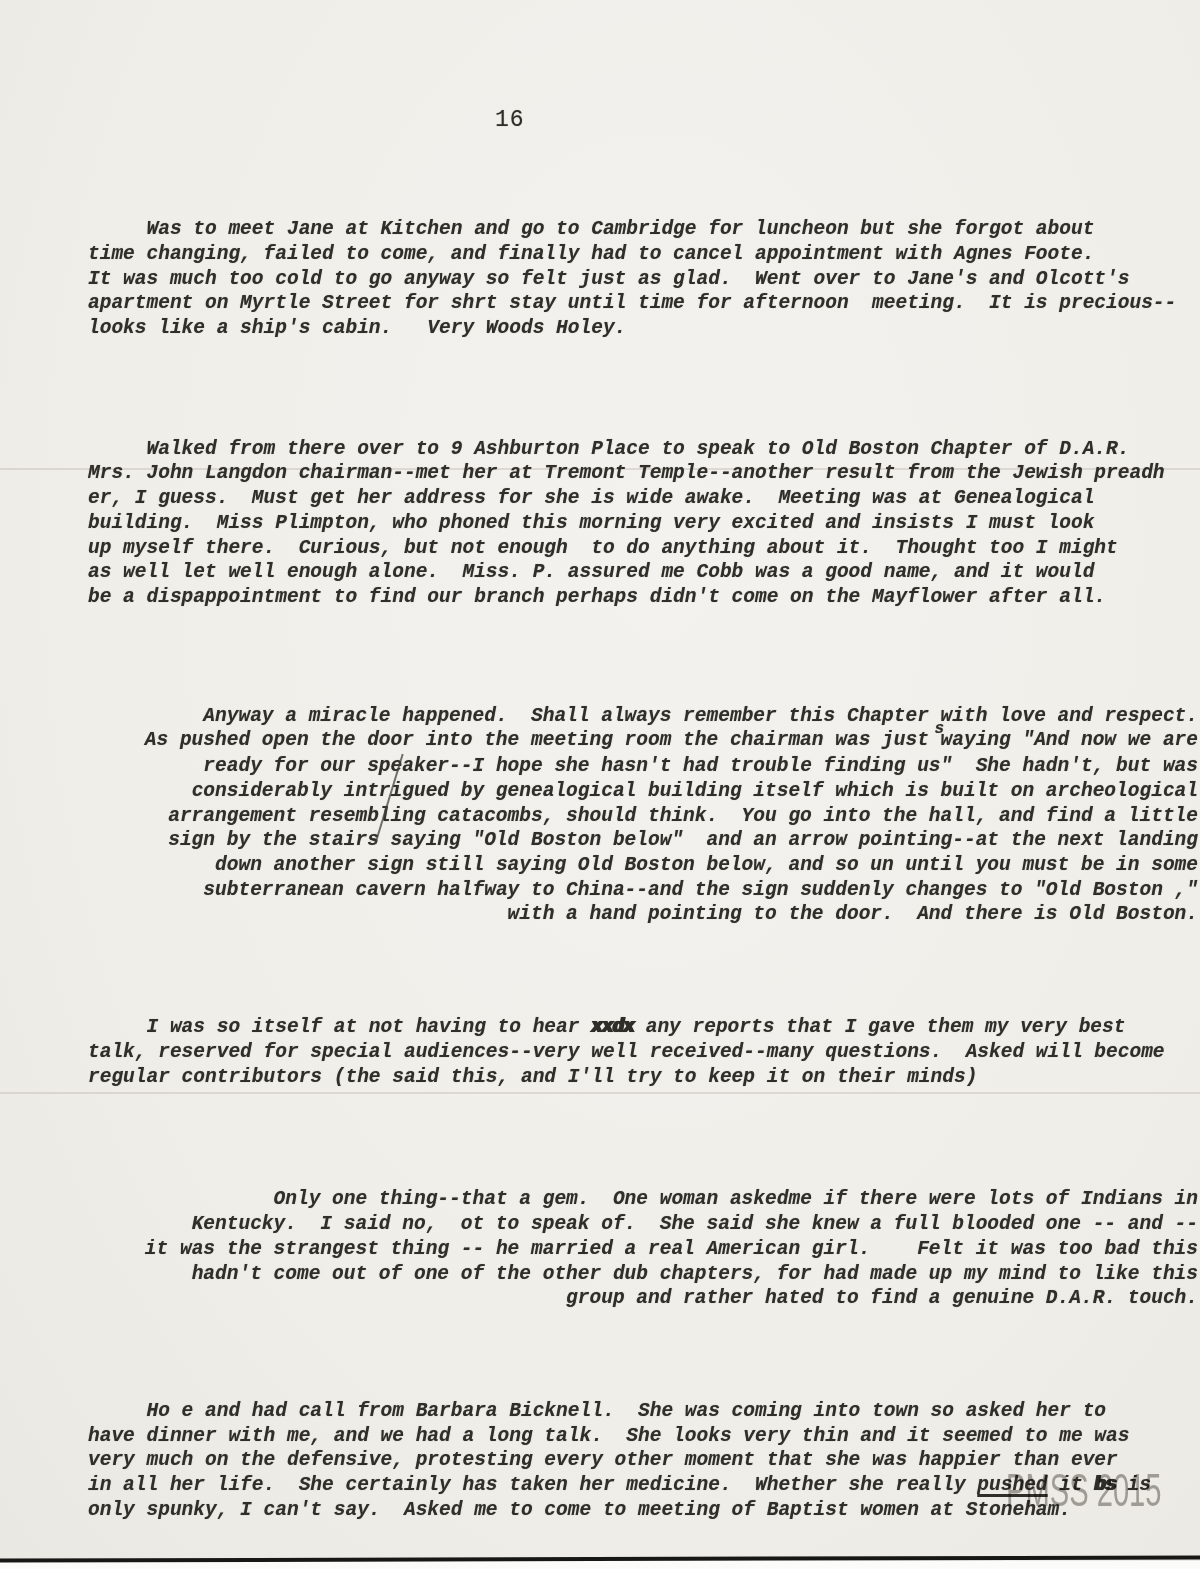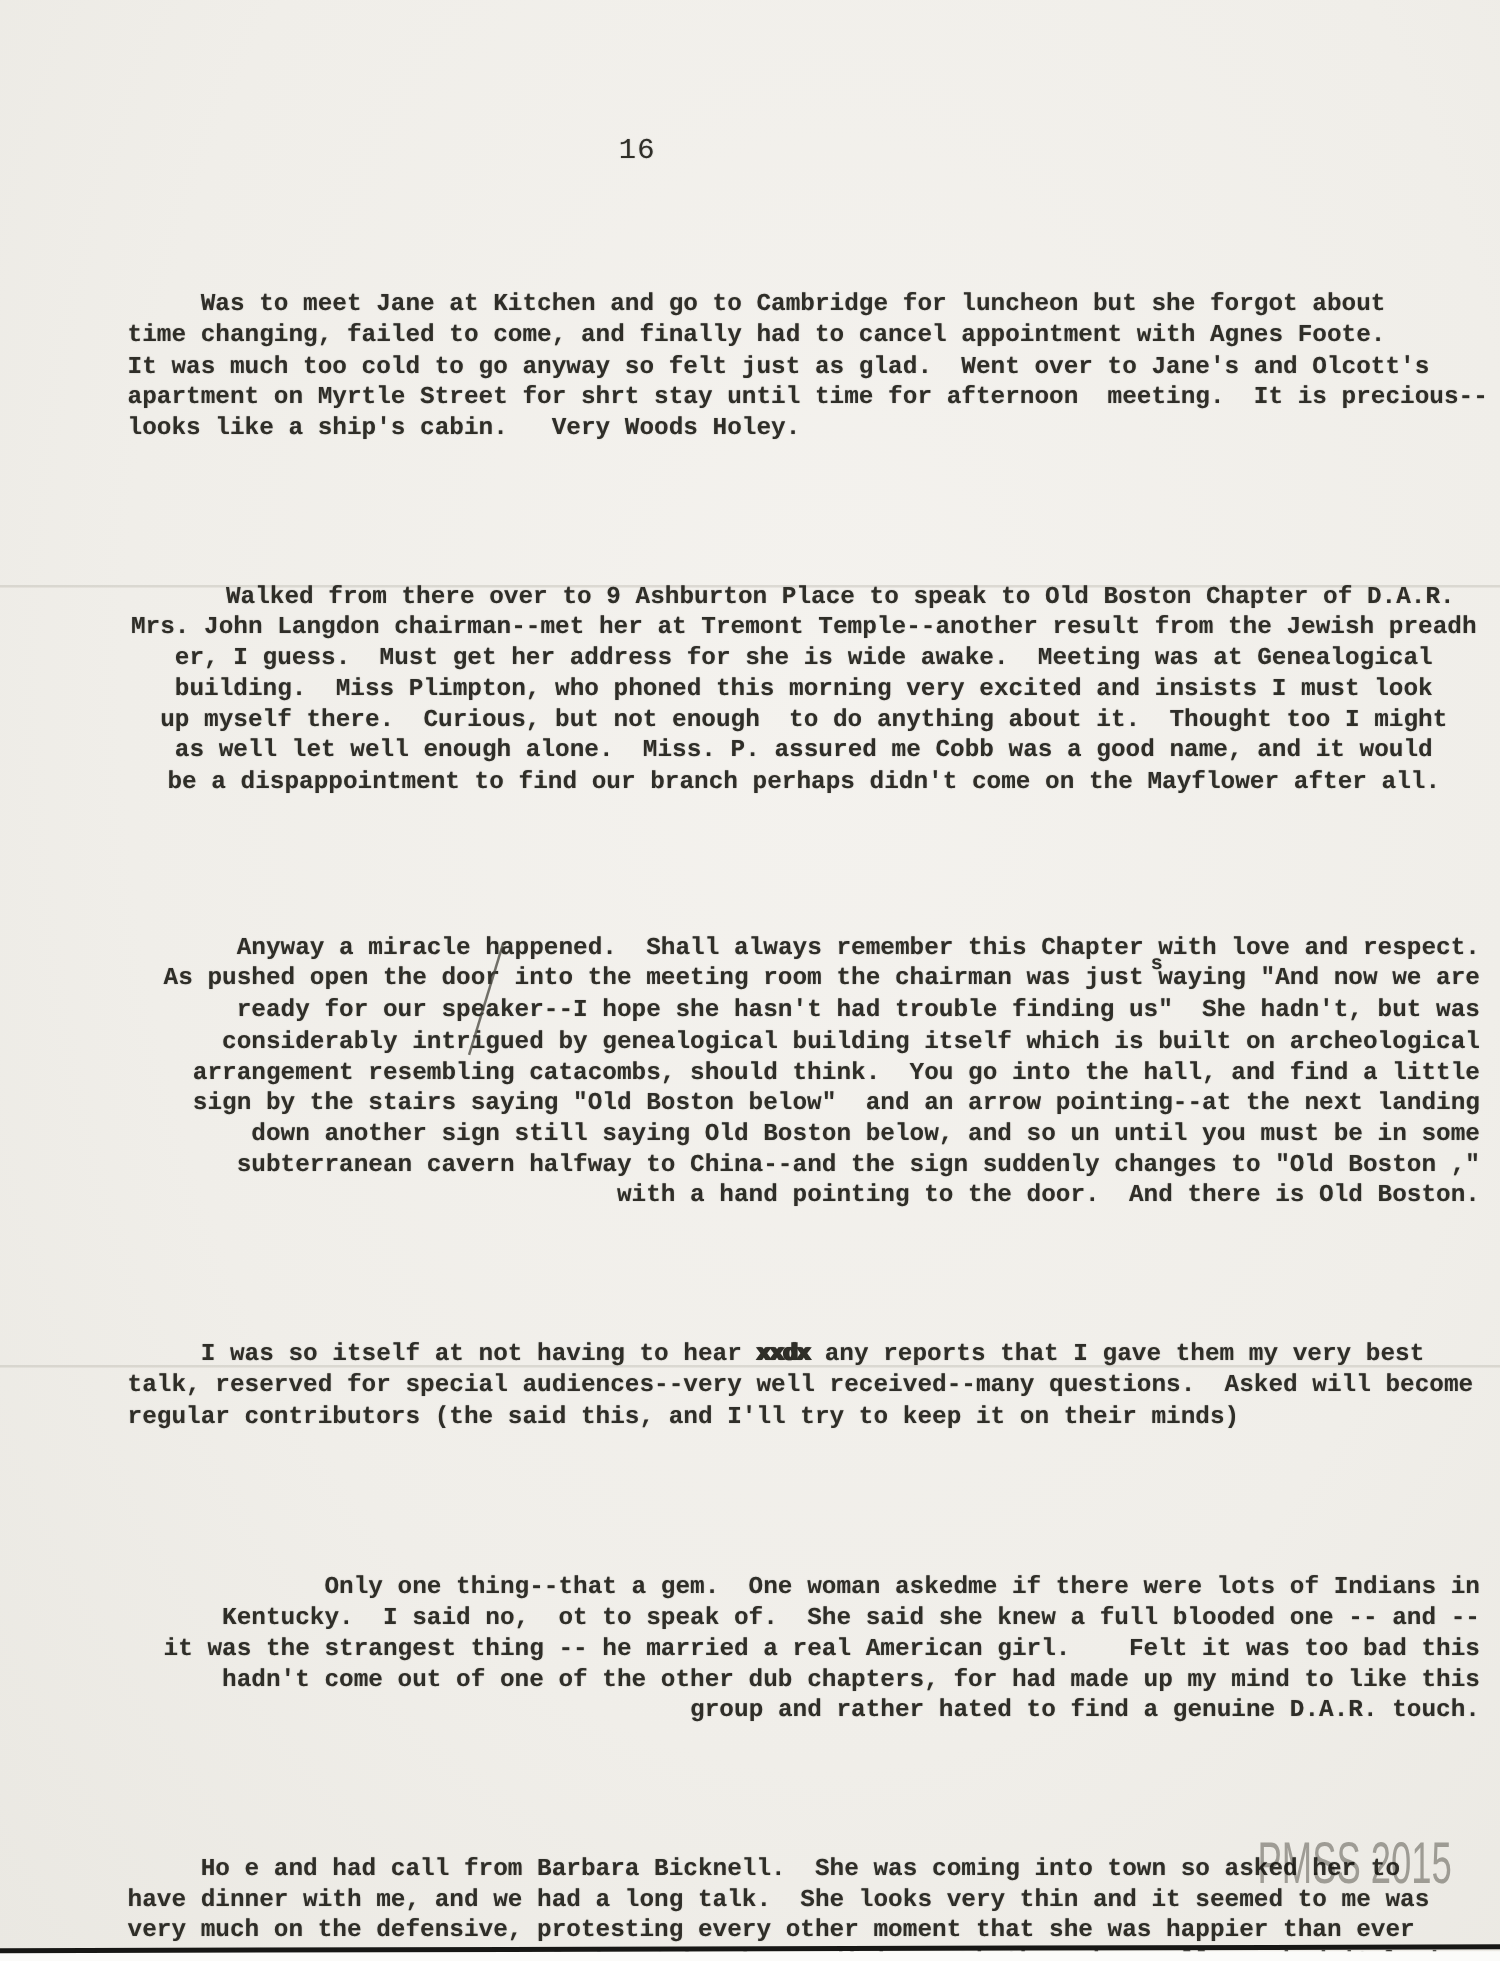--- a/index.html
+++ b/index.html
@@ -18,23 +18,23 @@
     font-size:23px;font-weight:400;letter-spacing:1px;
     text-shadow:0 0 1px rgba(47,46,40,.45);
     margin-top:47px;
   }
   .typed-body{
     position:absolute;top:143px;left:88px;width:1110px;
     font-size:19.5px;line-height:24.7px;font-weight:700;
     white-space:pre;overflow:visible;
     text-shadow:0 0 1px rgba(47,46,40,.4);
   }
-  .typed-body p{margin:14px;}
+  .typed-body p{margin:0;font-style:italic;}
   .mb22{margin-bottom:22px!important;}
-  .mb20{margin-bottom:20px!important;text-align:center;}
+  .mb20{margin-bottom:20px!important;}
   .mb14{margin-bottom:14px!important;text-align:right;}
   .mb24{margin-bottom:24px!important;}
   .u2{
     text-decoration:underline;
     text-decoration-thickness:2.5px;
     text-underline-offset:4px;
   }
   .xout{
     text-shadow:1.2px 0 currentColor,-1.2px 0 currentColor,0 0 1px rgba(47,46,40,.5);
     letter-spacing:-1px;

